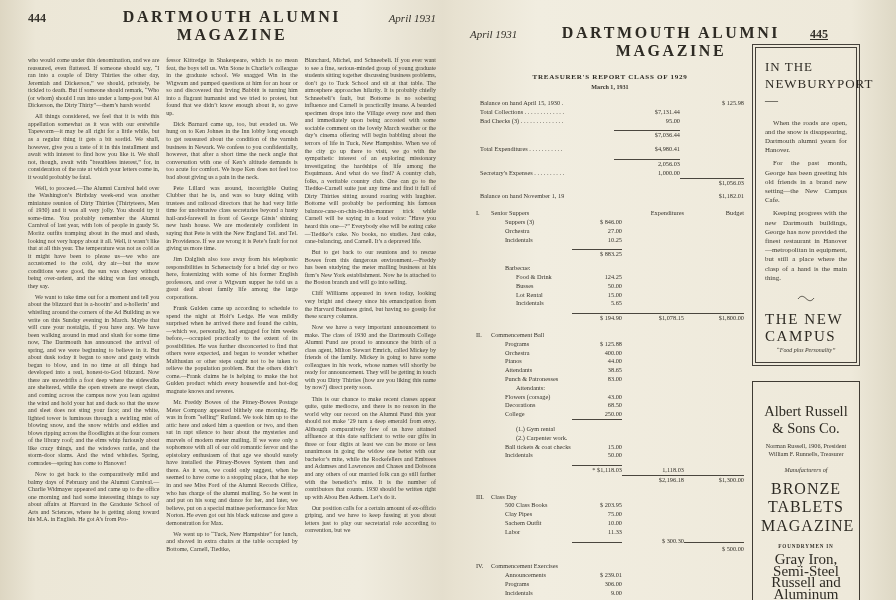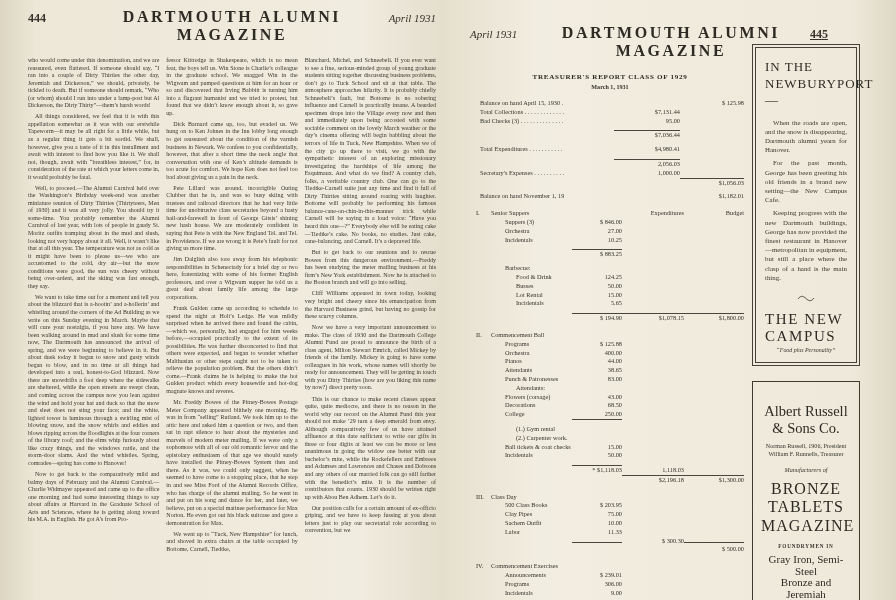--- a/index.html
+++ b/index.html
@@ -59,21 +59,21 @@
   .ad1 p{font-size:6.9px;line-height:9.2px;text-align:justify;margin:0 0 4px 0;text-indent:8px;color:#3a372f;}
   .ad1 .lead-space{margin-top:9px;}
   .orn{text-align:center;margin:6px 0 5px 0;}
   .brand{text-align:left;font-size:15px;letter-spacing:1.6px;margin-top:4px;color:#2e2b24;}
   .tagline{text-align:center;font-size:5.9px;font-style:italic;margin-top:2px;}
   .ad2-name{text-align:center;font-size:14.5px;line-height:17px;color:#2e2b24;}
   .ad2-officer{text-align:center;font-size:6.1px;line-height:8px;}
   .ad2-manuf{text-align:center;font-size:6.2px;font-style:italic;margin:8px 0 7px 0;}
   .ad2-product{text-align:center;font-size:16px;line-height:18.5px;letter-spacing:1px;color:#2e2b24;}
   .ad2-foundry{text-align:center;font-size:5.2px;letter-spacing:0.8px;font-weight:600;margin:8px 0 5px 0;}
-  .ad2-materials{text-align:center;font-size:11px;line-height:11.5px;color:#2e2b24;}
+  .ad2-materials{text-align:center;font-size:15px;line-height:11.5px;color:#2e2b24;}
   .ad2-addr1{text-align:center;font-size:6.3px;font-weight:600;margin-top:4px;}
   .ad2-addr2{text-align:center;font-size:6.8px;font-weight:600;letter-spacing:0.4px;margin-top:2px;}
   .officers{margin-top:5px;}
 </style>
 </head>
 <body>
 
 <div class="spread">
 
   <div class="page page-left">
@@ -503,21 +503,21 @@
         <div class="officers">
           <div class="ad2-officer">Norman Russell, 1906, President</div>
           <div class="ad2-officer">William F. Runnells, Treasurer</div>
         </div>
         <div class="ad2-manuf">Manufacturers of</div>
         <div class="ad2-product">BRONZE</div>
         <div class="ad2-product">TABLETS</div>
         <div class="ad2-product">MAGAZINE</div>
         <div class="ad2-foundry">FOUNDRYMEN IN</div>
         <div class="ad2-materials">Gray Iron, Semi-Steel</div>
-        <div class="ad2-materials">Bronze and Jeremiah</div>
+        <div class="ad2-materials">Russell and Aluminum</div>
         <div class="orn">
           <svg width="14" height="6" viewBox="0 0 14 6">
               <path d="M1 3.5 C3 0.5,5 0.5,7 3 C9 5.5,11 5.5,13 2.5" fill="none" stroke="#4a463e" stroke-width="0.9"></path>
             </svg>
         </div>
         <div class="ad2-addr1">129 Merrimack St.</div>
         <div class="ad2-addr2">NEWBURYPORT, MASS.</div>
       </div>
 
     </div>

